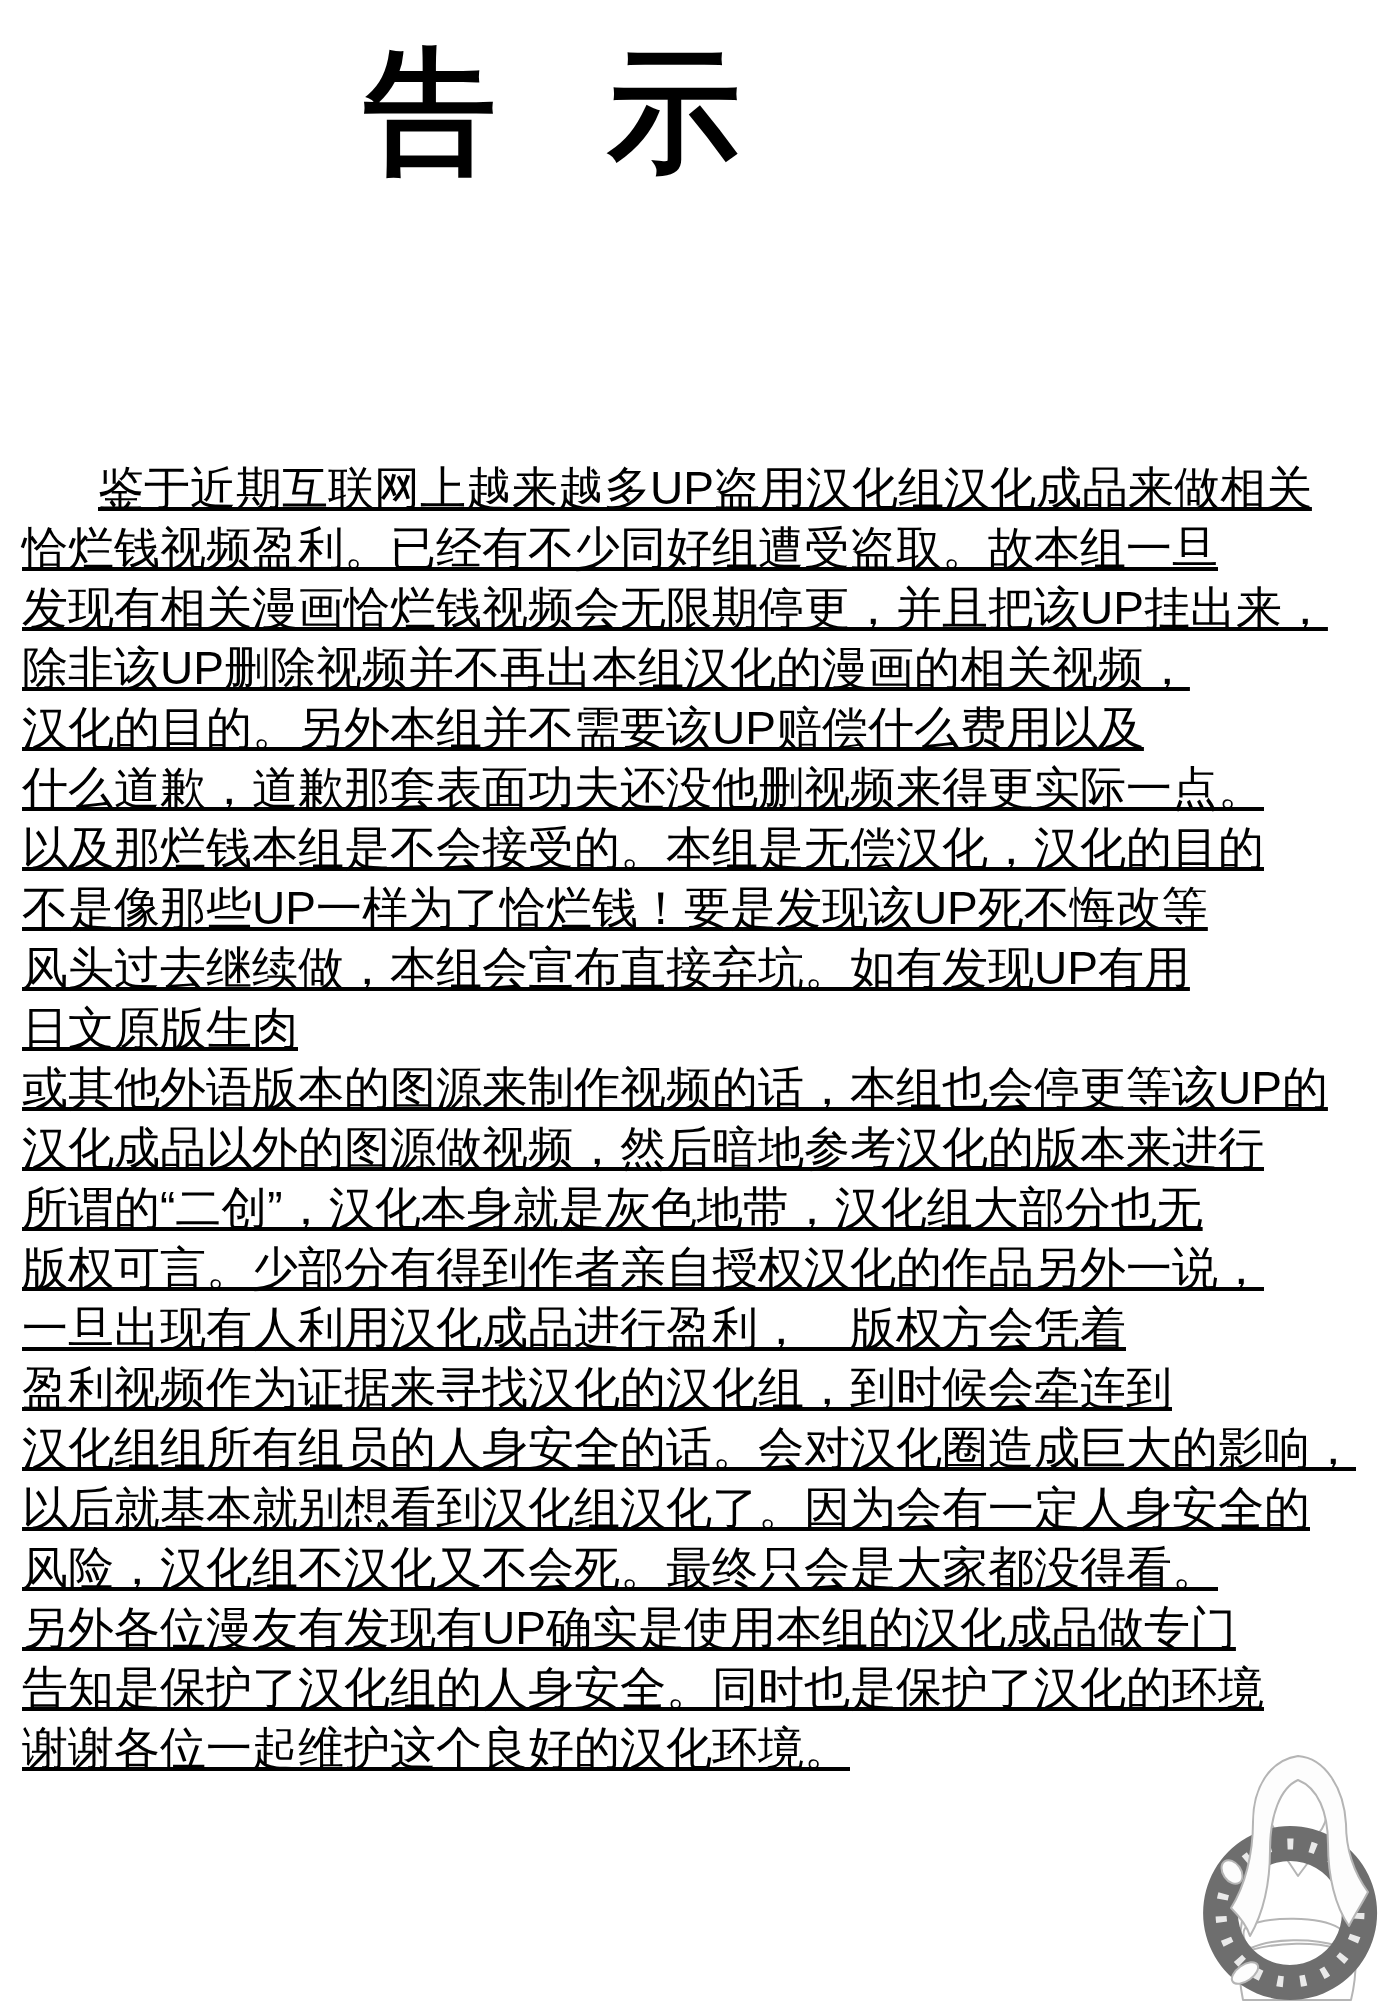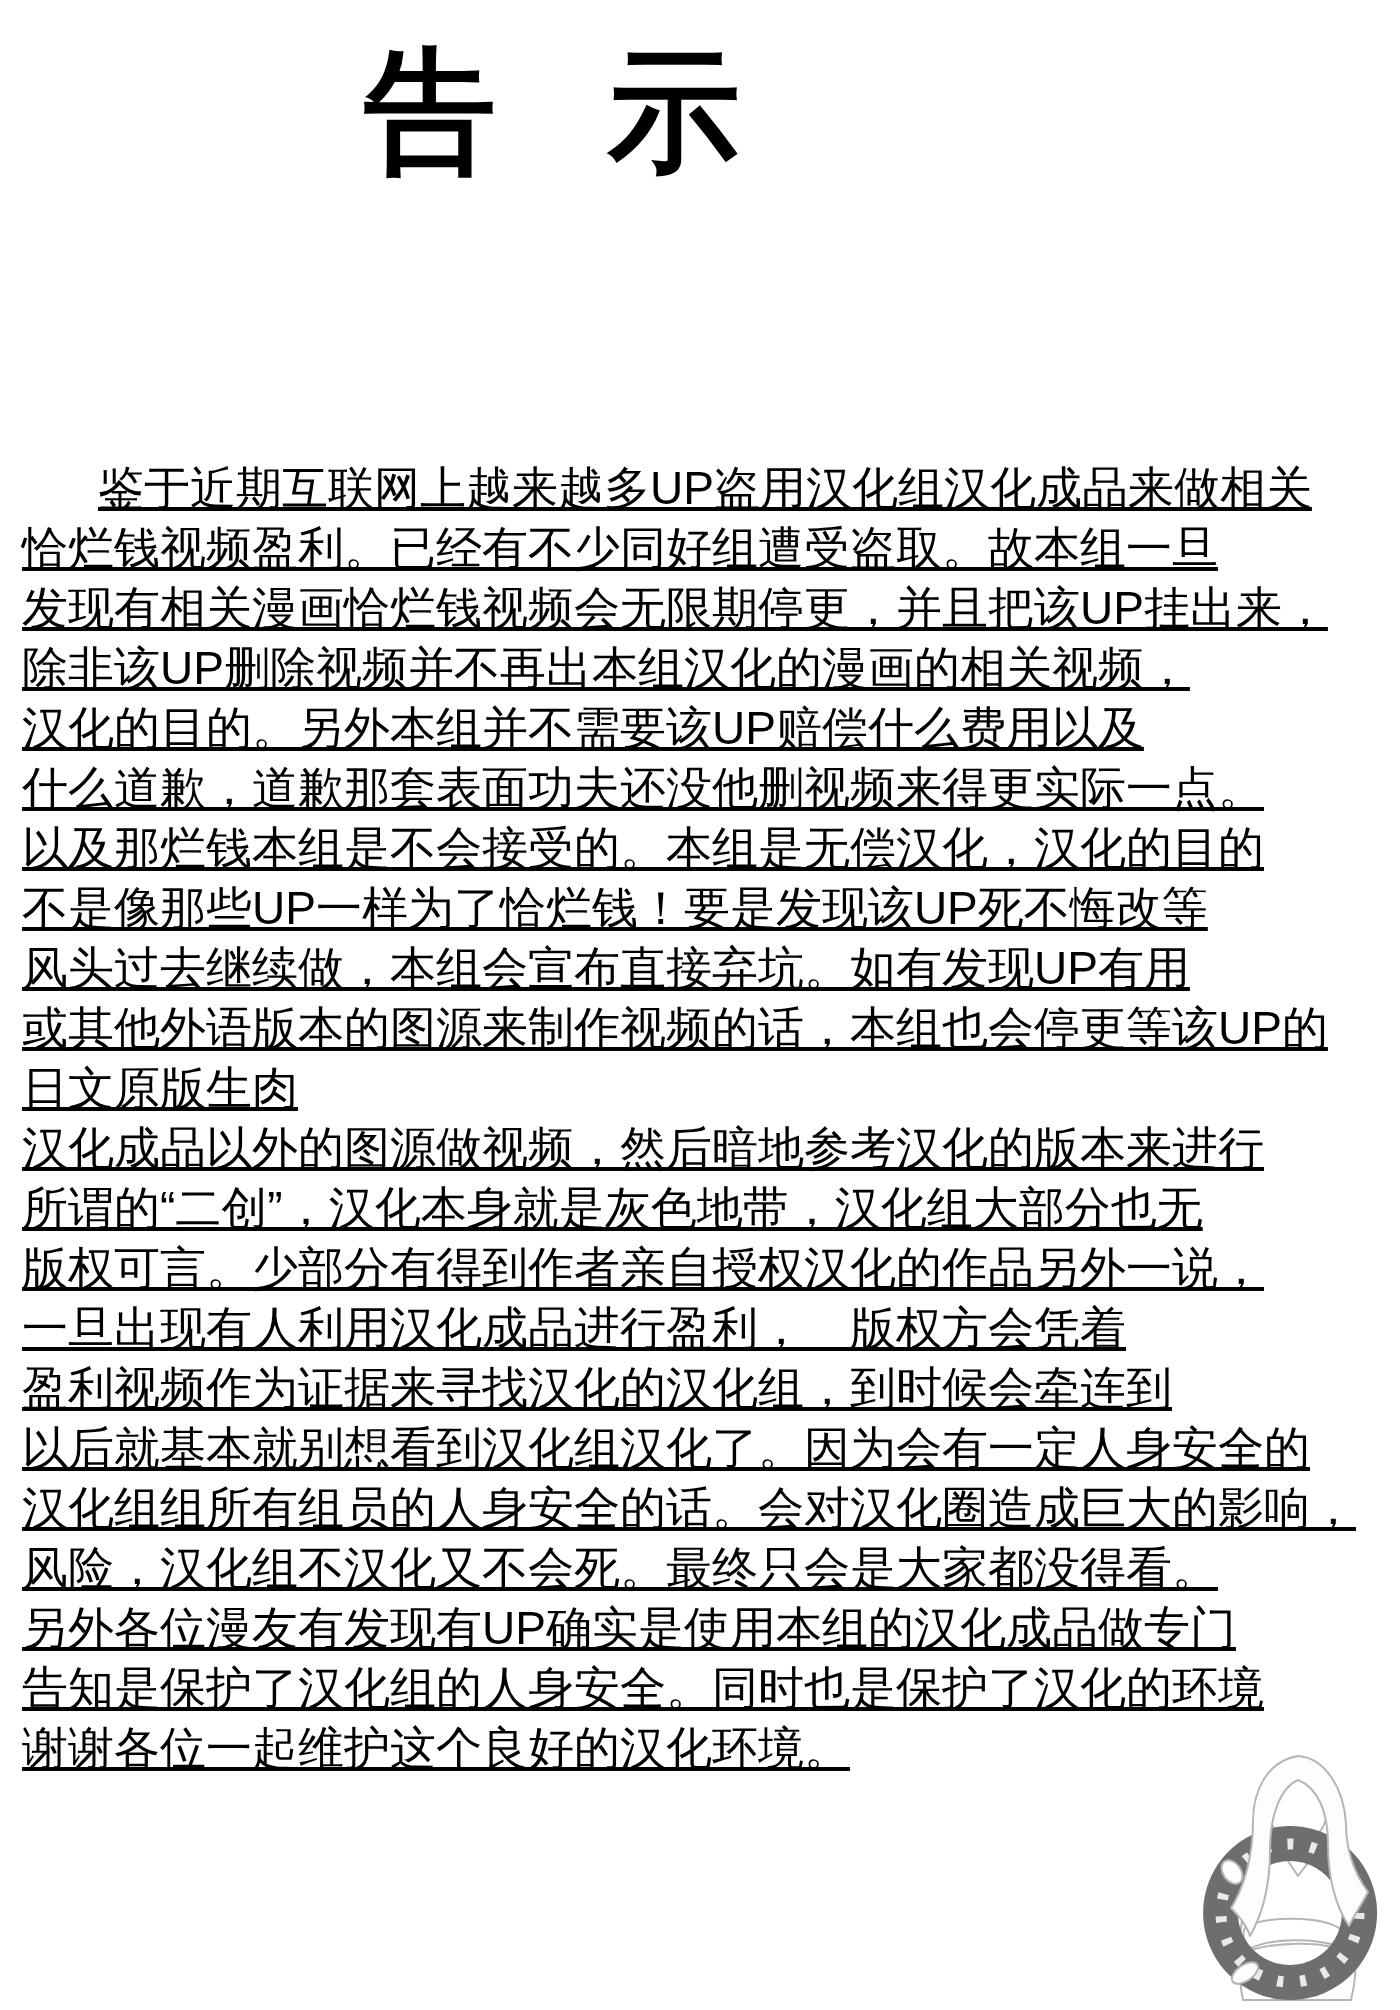--- a/index.html
+++ b/index.html
@@ -59,29 +59,29 @@
   <div class="notice">
       <div class="notice-line">鉴于近期互联网上越来越多UP盗用汉化组汉化成品来做相关</div>
       <div class="notice-line">恰烂钱视频盈利。已经有不少同好组遭受盗取。故本组一旦</div>
       <div class="notice-line">发现有相关漫画恰烂钱视频会无限期停更，并且把该UP挂出来，</div>
       <div class="notice-line">除非该UP删除视频并不再出本组汉化的漫画的相关视频，</div>
       <div class="notice-line">汉化的目的。另外本组并不需要该UP赔偿什么费用以及</div>
       <div class="notice-line">什么道歉，道歉那套表面功夫还没他删视频来得更实际一点。</div>
       <div class="notice-line">以及那烂钱本组是不会接受的。本组是无偿汉化，汉化的目的</div>
       <div class="notice-line">不是像那些UP一样为了恰烂钱！要是发现该UP死不悔改等</div>
       <div class="notice-line">风头过去继续做，本组会宣布直接弃坑。如有发现UP有用</div>
+      <div class="notice-line">日文原版生肉</div>
       <div class="notice-line">或其他外语版本的图源来制作视频的话，本组也会停更等该UP的</div>
-      <div class="notice-line">日文原版生肉</div>
       <div class="notice-line">汉化成品以外的图源做视频，然后暗地参考汉化的版本来进行</div>
       <div class="notice-line">所谓的“二创”，汉化本身就是灰色地带，汉化组大部分也无</div>
       <div class="notice-line">版权可言。少部分有得到作者亲自授权汉化的作品另外一说，</div>
       <div class="notice-line">一旦出现有人利用汉化成品进行盈利，　版权方会凭着</div>
       <div class="notice-line">盈利视频作为证据来寻找汉化的汉化组，到时候会牵连到</div>
+      <div class="notice-line">汉化组组所有组员的人身安全的话。会对汉化圈造成巨大的影响，</div>
       <div class="notice-line">以后就基本就别想看到汉化组汉化了。因为会有一定人身安全的</div>
-      <div class="notice-line">汉化组组所有组员的人身安全的话。会对汉化圈造成巨大的影响，</div>
       <div class="notice-line">风险，汉化组不汉化又不会死。最终只会是大家都没得看。</div>
       <div class="notice-line">另外各位漫友有发现有UP确实是使用本组的汉化成品做专门</div>
       <div class="notice-line">告知是保护了汉化组的人身安全。同时也是保护了汉化的环境</div>
       <div class="notice-line">谢谢各位一起维护这个良好的汉化环境。</div>
     </div>
 
   <svg class="seal" width="220" height="262" viewBox="0 0 220 262" aria-hidden="true">
     <g fill="#ffffff" stroke="#b5b5b5" stroke-width="2" stroke-linejoin="round">
 
       <ellipse cx="113" cy="62" rx="29" ry="33"></ellipse>

